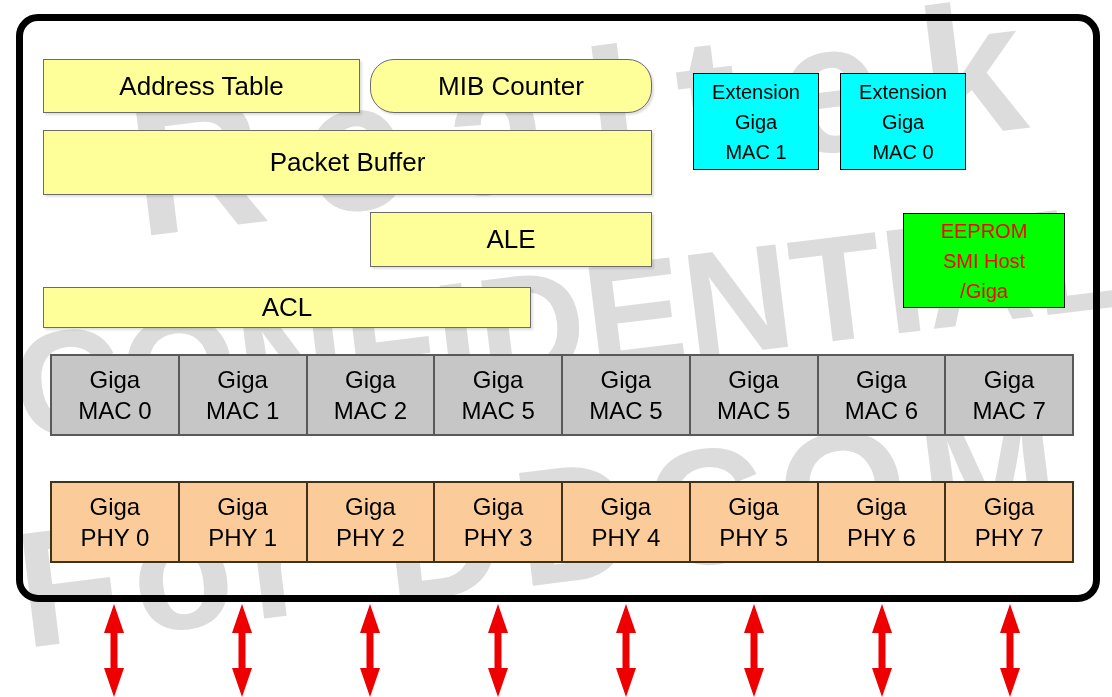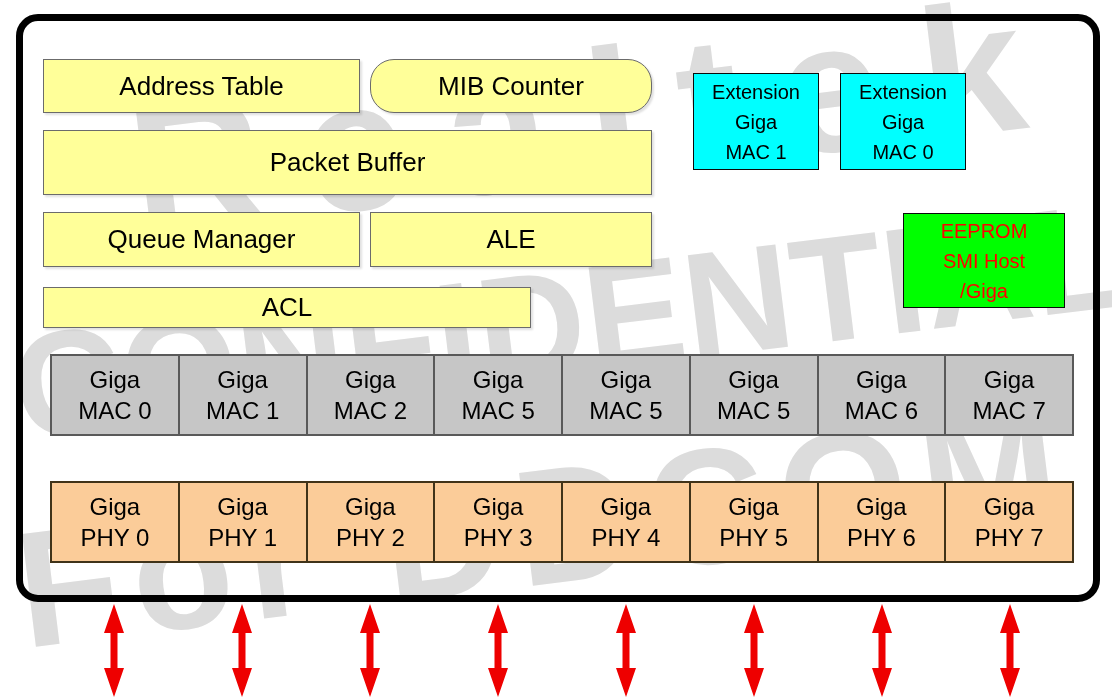--- a/index.html
+++ b/index.html
@@ -88,23 +88,20 @@
 
   <div class="blk yellow b-address">
     <span>Address Table</span>
   </div>
   <div class="blk yellow b-mib">
     <span>MIB Counter</span>
   </div>
   <div class="blk yellow b-packet">
     <span>Packet Buffer</span>
   </div>
-  <div class="blk yellow b-queue">
-    <span>Queue Manager</span>
-  </div>
   <div class="blk yellow b-ale">
     <span>ALE</span>
   </div>
   <div class="blk yellow b-acl">
     <span>ACL</span>
   </div>
 
   <div class="blk cyan multiline b-ext1">
     <div>Extension</div>
     <div>Giga</div>

